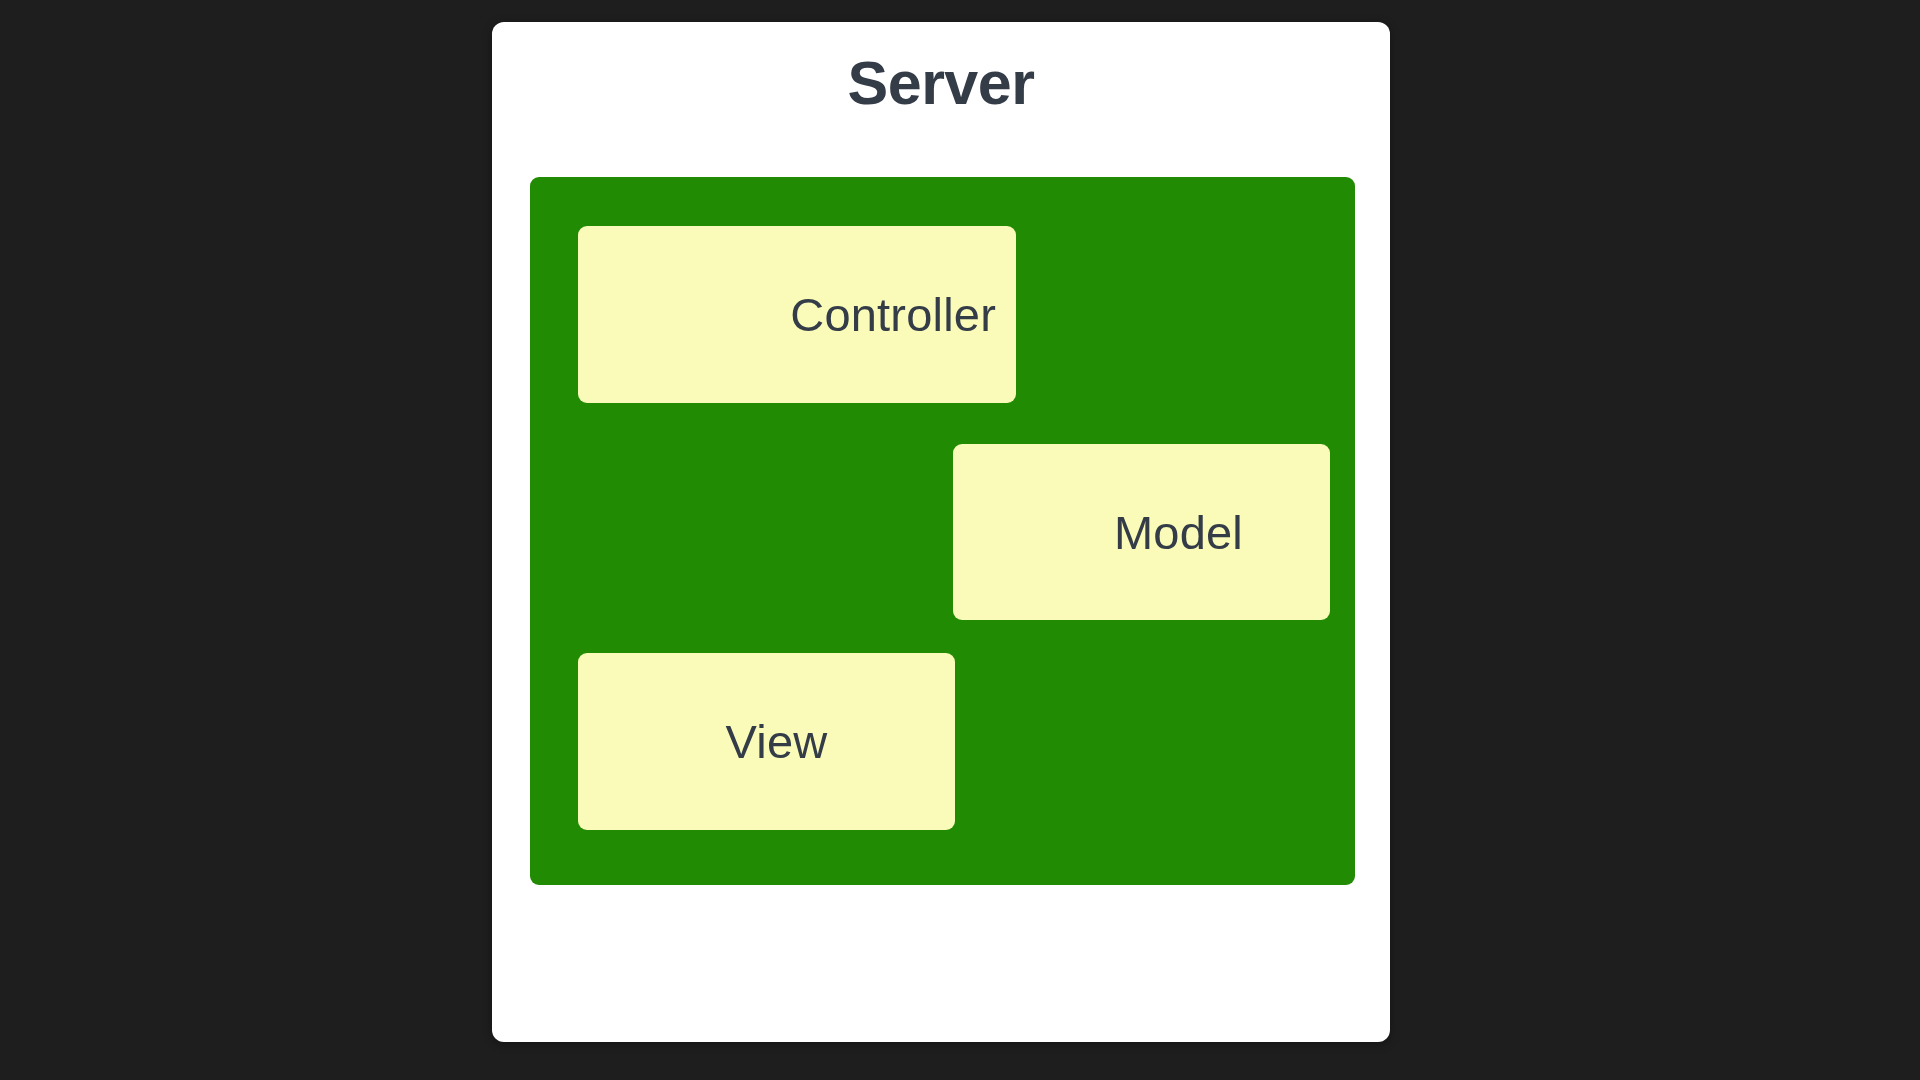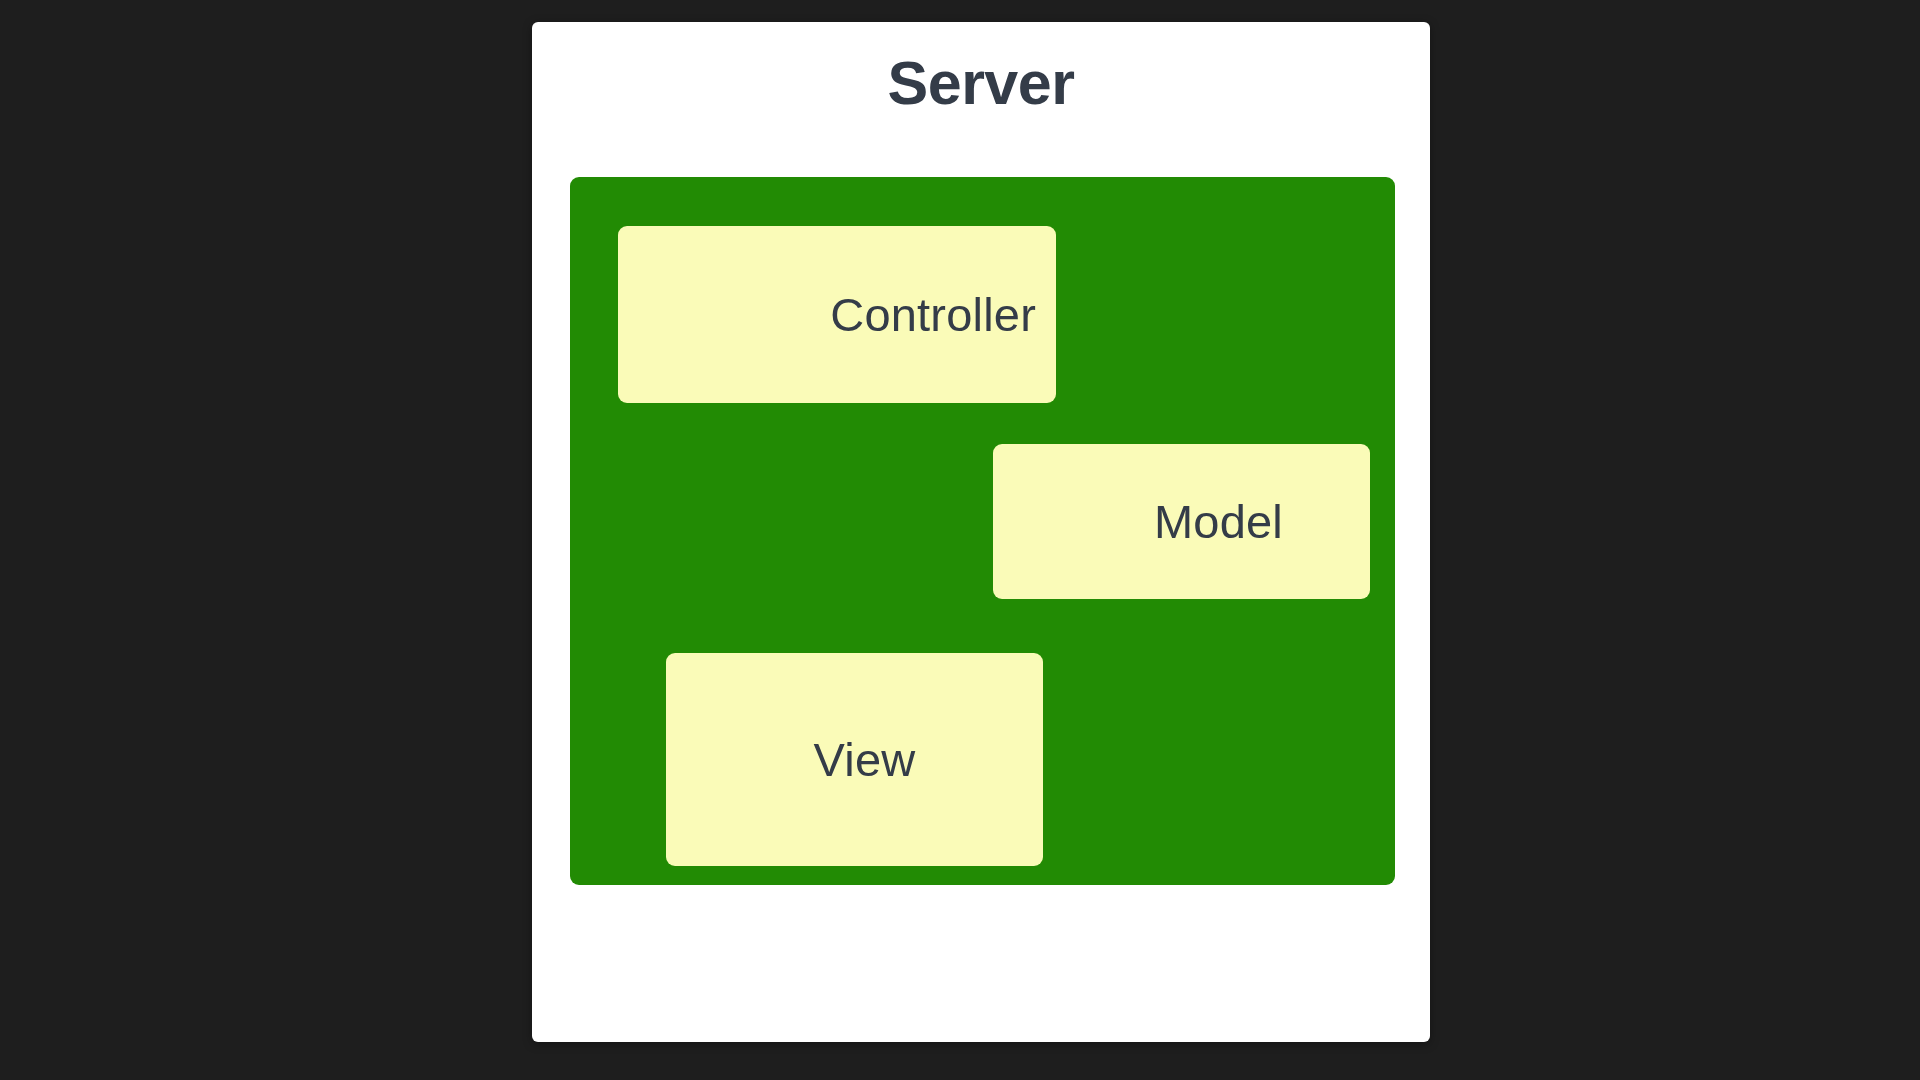--- a/index.html
+++ b/index.html
@@ -13,26 +13,26 @@
 
   body {
     background: #1e1e1e;
     font-family: "Liberation Sans", "DejaVu Sans", sans-serif;
     position: relative;
   }
 
   
   #card {
     position: absolute;
-    left: 532px;
+    left: 492px;
     top: 22px;
     width: 898px;
     height: 1020px;
     background: #ffffff;
-    border-radius: 6px;
+    border-radius: 12px;
     box-shadow: 0 2px 10px rgba(0,0,0,0.35);
     overflow: hidden;
   }
 
   
   #title {
     position: absolute;
     left: 0;
     top: 28px;
     width: 100%;
@@ -79,34 +79,33 @@
     height: 177px;
     justify-content: flex-end;
     padding-right: 20px;
   }
 
   
   #box-model {
     left: 423px;    
     top: 267px;     
     width: 377px;
-    height: 155px;
+    height: 176px;
     justify-content: center;
     padding-left: 74px;
   }
 
   
   #box-view {
     left: 48px;
     top: 476px;     
     width: 377px;
-    height: 213px;
+    height: 177px;
     justify-content: center;
     padding-left: 20px;
-    margin-left: 48px;
   }
 </style>
 </head>
 <body>
 
 <div id="card">
 
   <div id="title">Server</div>
 
   <div id="server-container">

